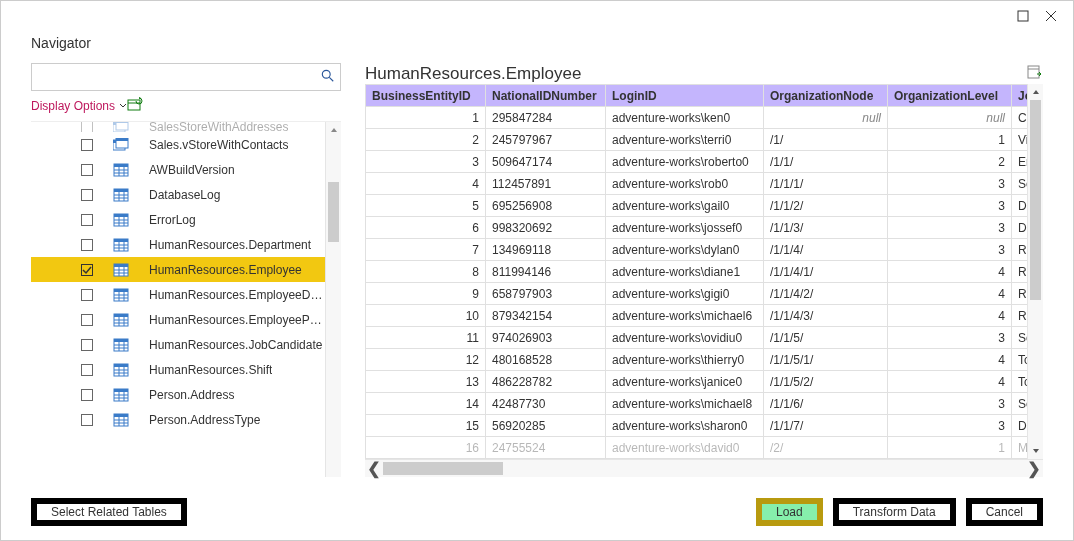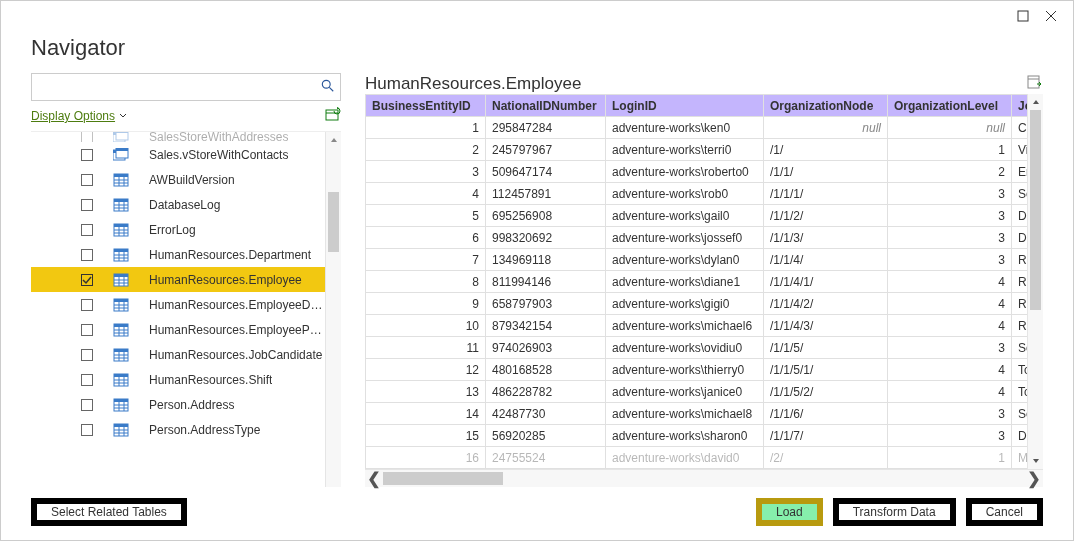--- a/index.html
+++ b/index.html
@@ -2,30 +2,30 @@
 <html><head>
   <meta charset="utf-8">
   <style>
     * { box-sizing: border-box; margin: 0; padding: 0; font-family: "Segoe UI", sans-serif; }
     body { background: #fff; width: 1074px; height: 541px; overflow: hidden; border: 1px solid #ccc; position: relative; }
 
     .titlebar { height: 34px; display: flex; align-items: flex-start; justify-content: flex-end; padding: 4px 8px 0 0; }
     .winbtn { width: 28px; height: 22px; display: flex; align-items: center; justify-content: center; color: #333; }
 
     .header { padding: 0 30px 6px 30px; }
-    .title { font-size: 22px; font-weight: 300; color: #333; }
+    .title { font-size: 14px; font-weight: 300; color: #333; }
 
     .body { display: flex; padding: 6px 30px 0 30px; height: 420px; }
 
     .left { width: 310px; display: flex; flex-direction: column; border-right: 0; }
     .searchrow { position: relative; }
     .searchbox { width: 100%; height: 28px; border: 1px solid #ccc; padding: 2px 26px 2px 6px; font-size: 12px; }
     .searchicon { position: absolute; right: 6px; top: 6px; color: #2b579a; }
 
-    .optsrow { display: flex; align-items: center; justify-content: space-between; height: 30px; font-size: 12px; color: #4d7c0f; text-decoration: underline; }
+    .optsrow { display: flex; align-items: center; justify-content: flex-start; height: 30px; font-size: 12px; color: #be185d; }
     .disp { display: inline-flex; align-items: center; gap: 4px; cursor: default; }
     .refresh { color: #107c10; }
 
     .tree-outer { flex: 1; display: flex; position: relative; border-top: 1px solid #eee; }
     .tree { flex: 1; overflow: hidden; font-size: 12px; }
     .tree-inner { padding-top: 0; }
     .tree-item { display: flex; align-items: center; height: 25px; padding-left: 50px; gap: 20px; white-space: nowrap; overflow: hidden; text-overflow: ellipsis; text-align: center; }
     .tree-item.cut { height: 10px; overflow: hidden; opacity: 0.4; }
     .tree-item.selected { background: #f2c811; }
     .chk { width: 12px; height: 12px; border: 1px solid #666; display: inline-flex; align-items: center; justify-content: center; background: #fff; flex-shrink: 0; }

